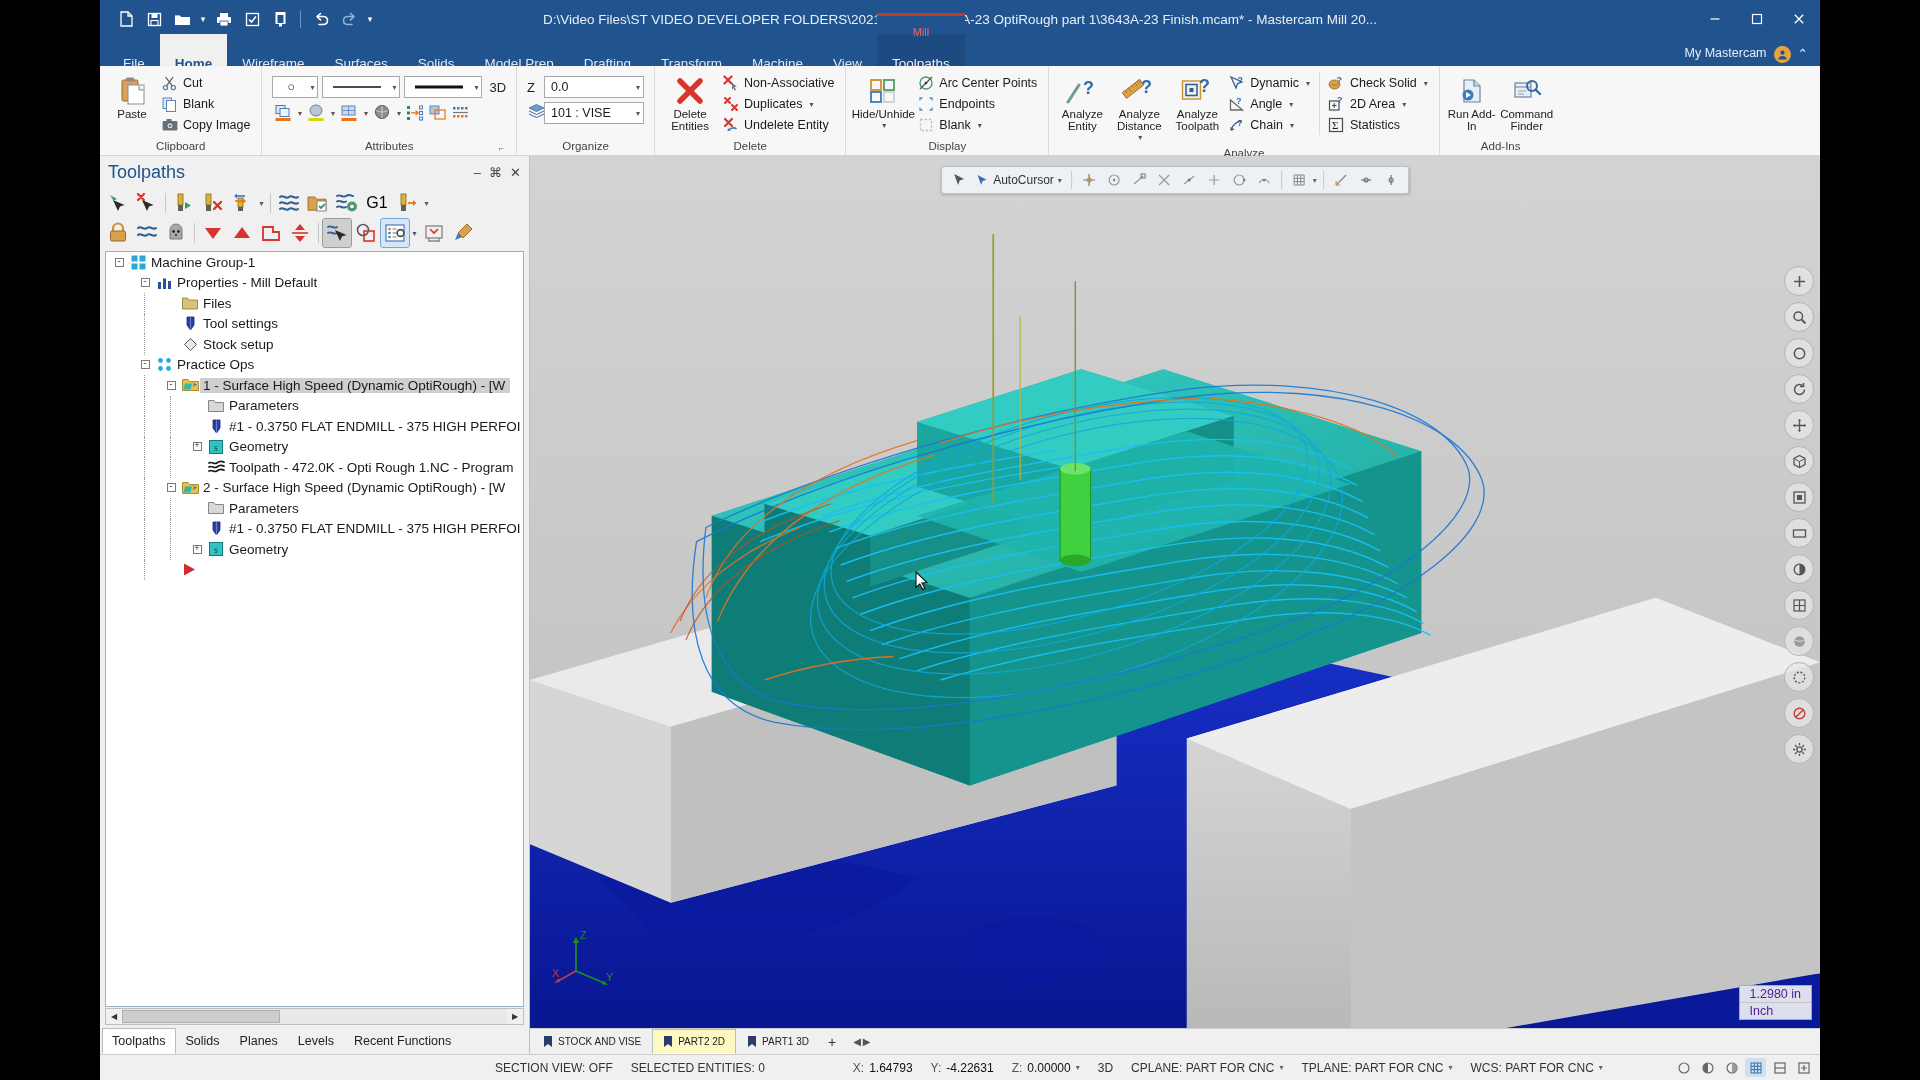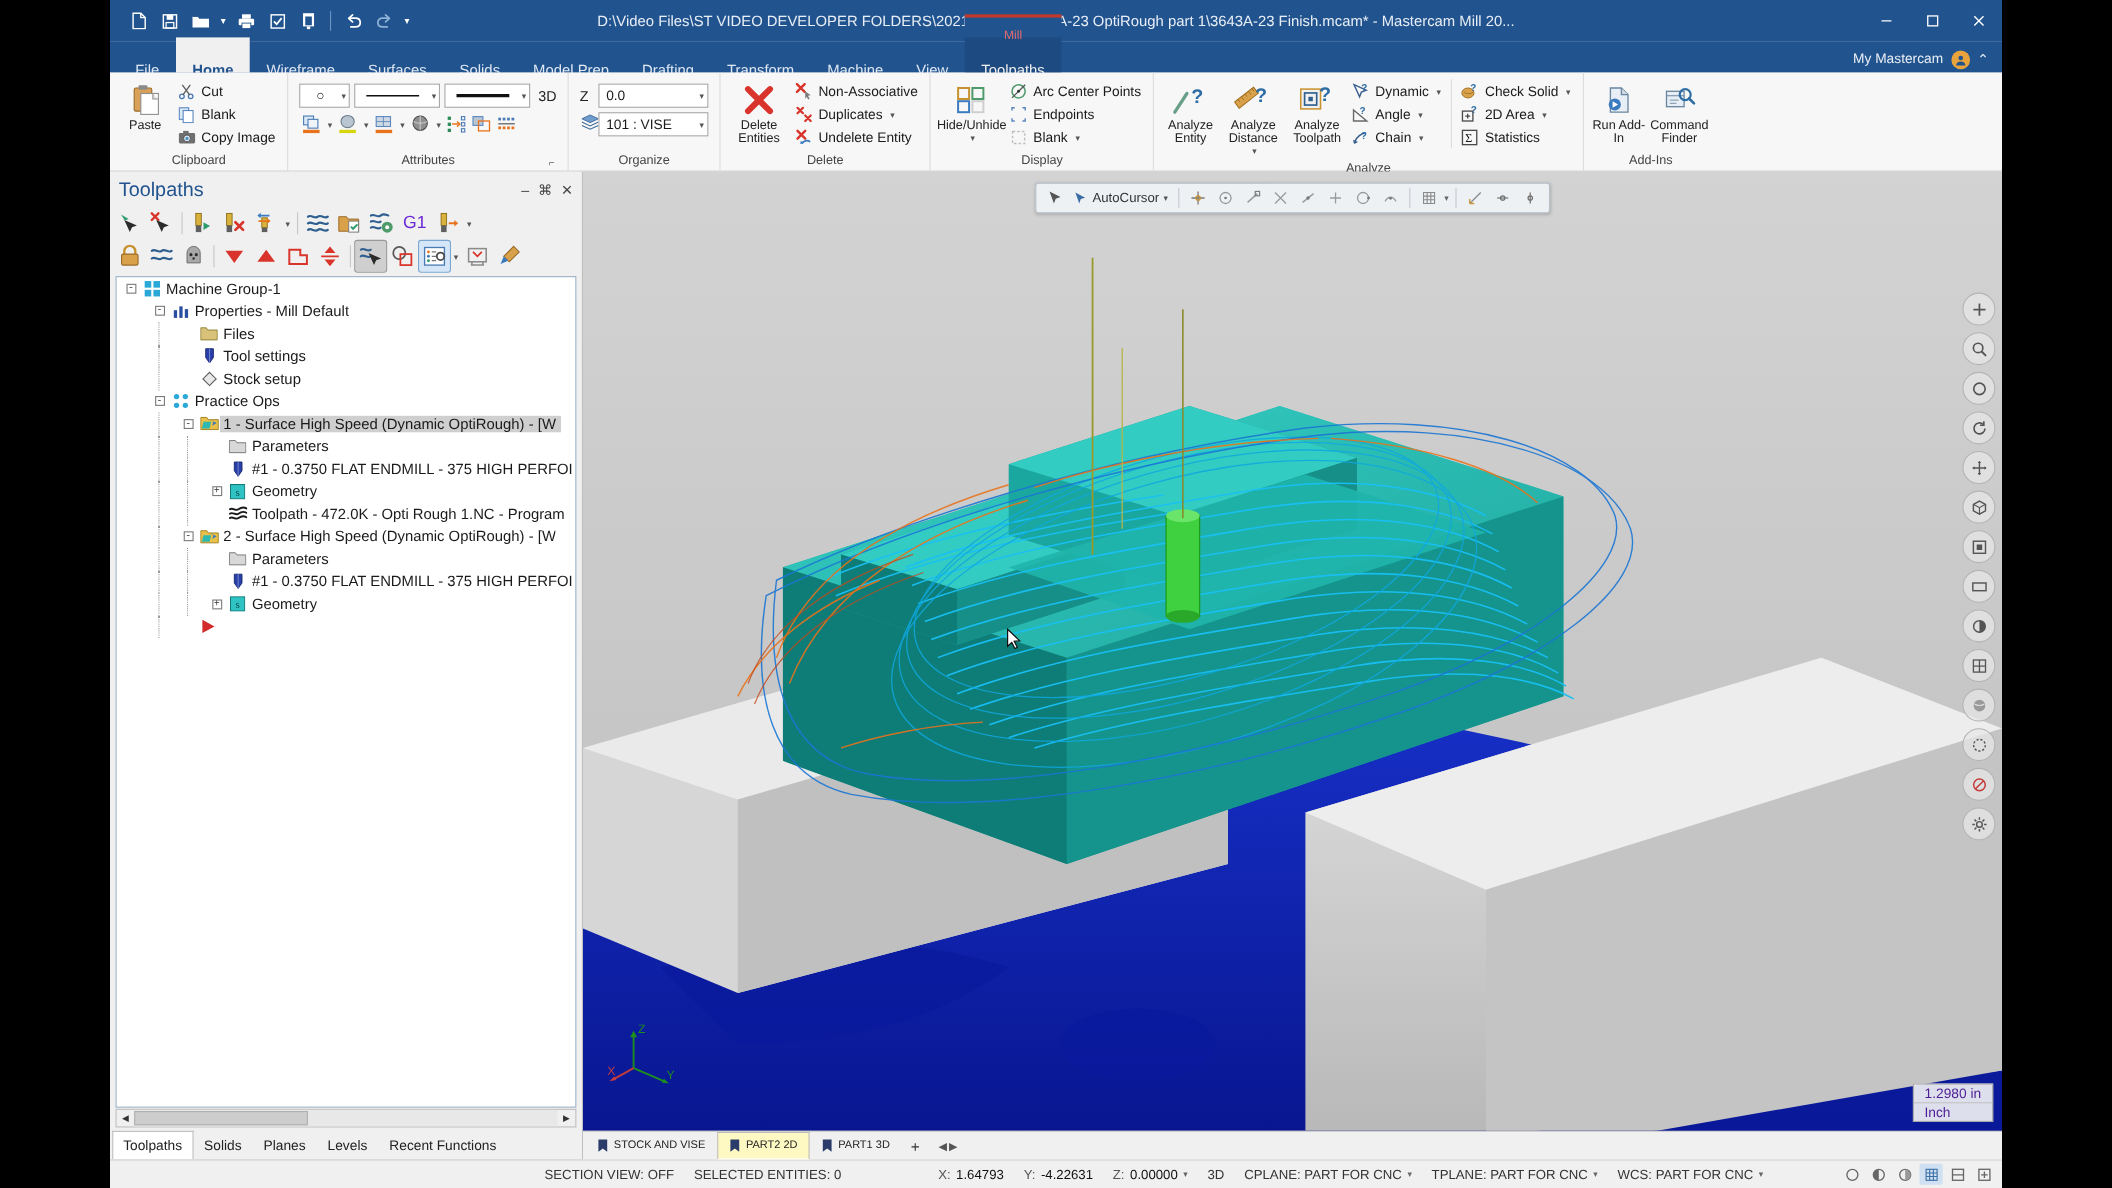--- a/index.html
+++ b/index.html
@@ -820,21 +820,21 @@
                 <g stroke="#2e5f8f" stroke-width="1.9" fill="none" stroke-linecap="round">
                   <path d="M1 4c3-2.4 6 2.4 9 0s5-0.5 7 0"></path>
                   <path d="M1 9.5c3-2.4 6 2.4 9 0"></path>
                   <path d="M1 15c3-2.4 6 2.4 9 0"></path>
                 </g>
                 <circle cx="16" cy="14.5" r="5" fill="#4e9a6a"></circle>
                 <circle cx="16" cy="14.5" r="1.8" fill="#fff"></circle>
               </svg>
           </div>
           <div class="tpb" style="width:30px">
-            <span style="color:#6d28d9;font-size:16px;font-family:'Liberation Sans',sans-serif;">G1</span>
+            <span style="color:#000000;font-size:16px;font-family:'Liberation Sans',sans-serif;">G1</span>
           </div>
           <div class="tpb">
             <svg width="22" height="22" viewBox="0 0 22 22">
                 <rect x="5" y="2" width="5" height="11" fill="#d9b23d" stroke="#8a6b14" stroke-width="0.8"></rect>
                 <rect x="5" y="13" width="5" height="6" fill="#5f5f5f"></rect>
                 <path d="M12 11h7" stroke="#e8731c" stroke-width="1.8"></path>
                 <path d="M17 8l3.5 3-3.5 3z" fill="#e8731c"></path>
               </svg>
           </div>
           <span class="mini-caret">▾</span>

